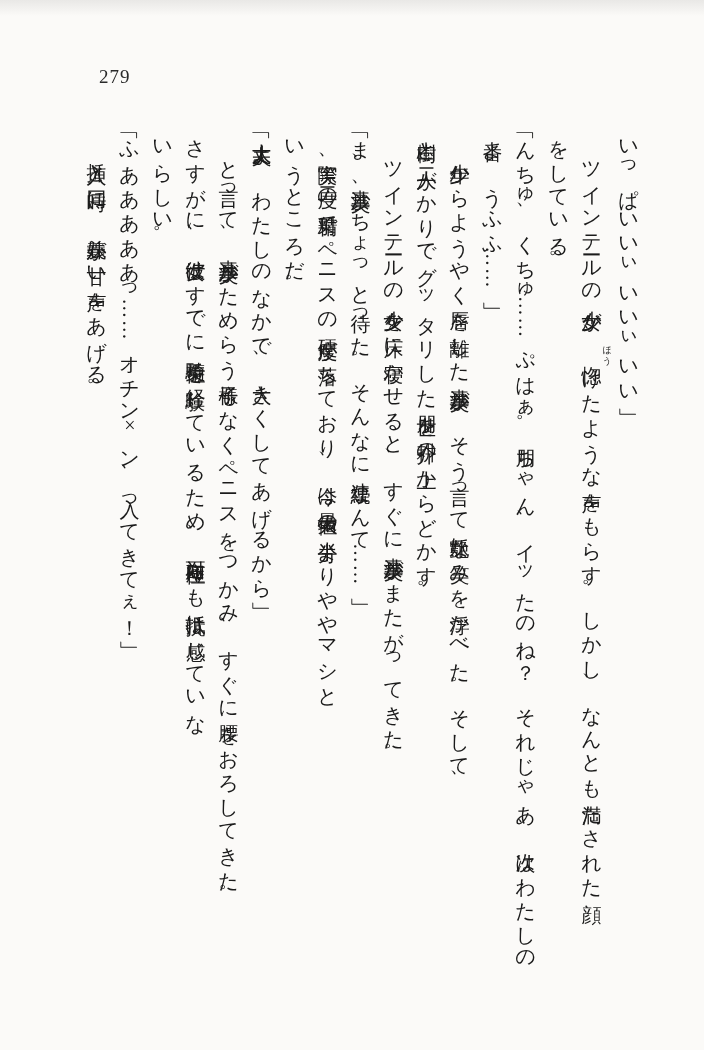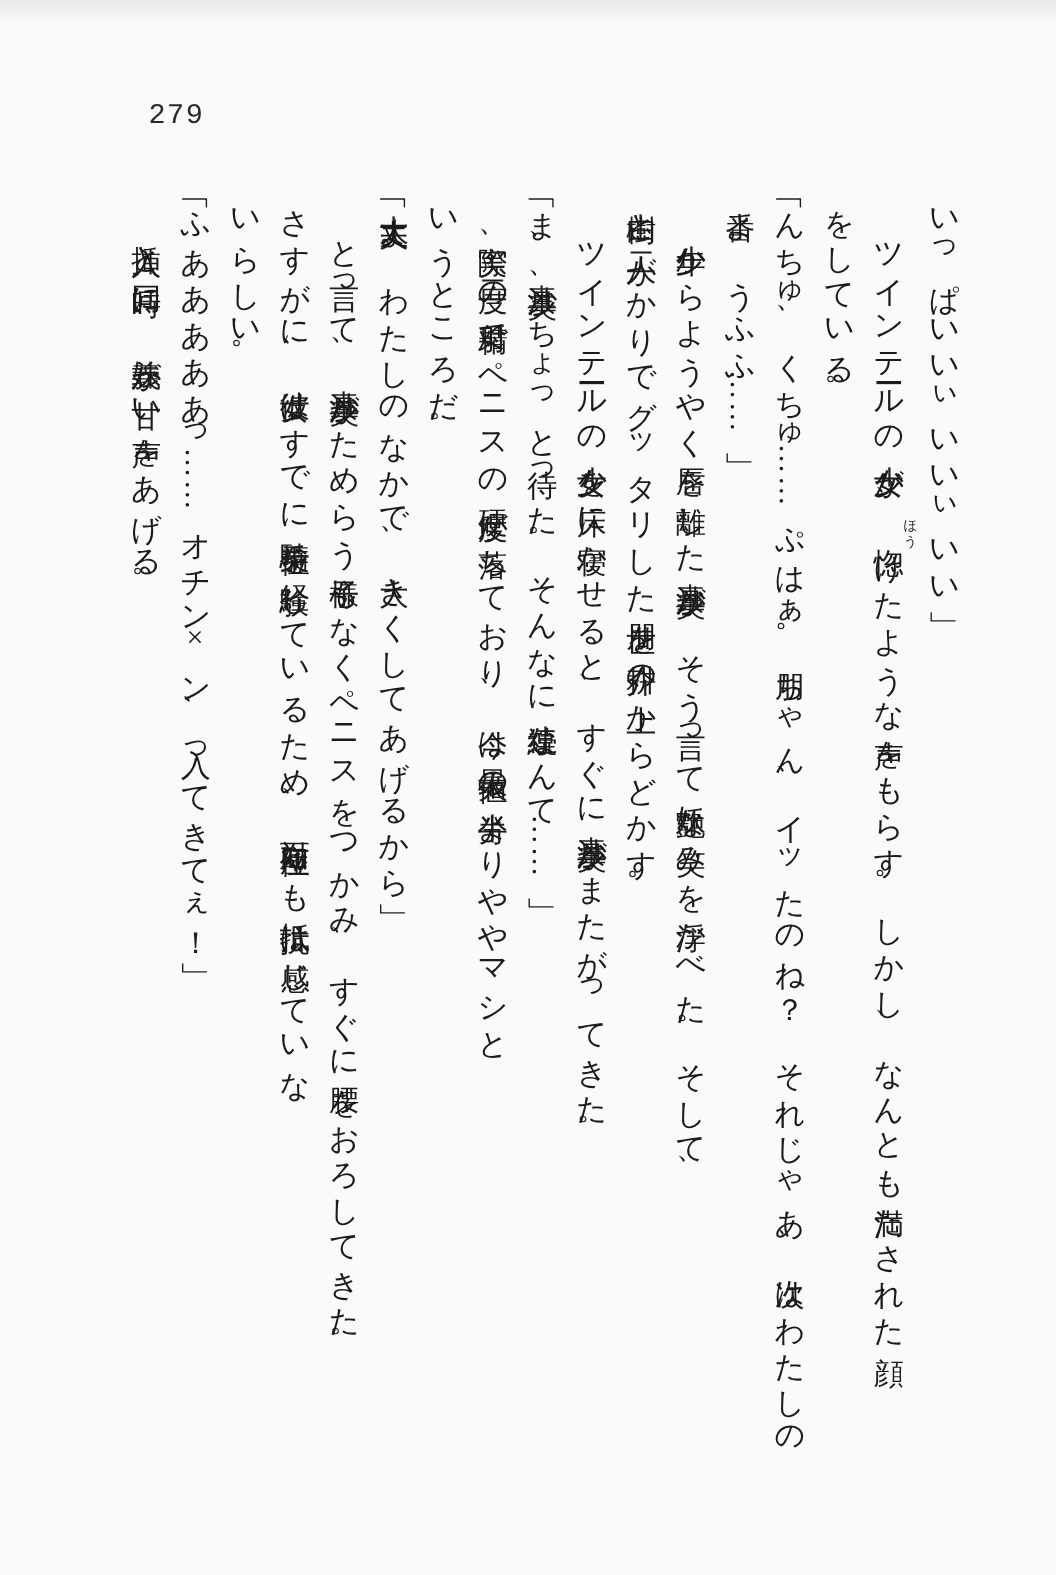--- a/index.html
+++ b/index.html
@@ -19,21 +19,21 @@
     height: 1050px;
     background: linear-gradient(180deg, #e9e8e6 0px, #fbfaf8 16px, #fbfaf8 100%);
   }
   .page-number {
     position: absolute;
     left: 99px;
     top: 66px;
     font-size: 19px;
     letter-spacing: 1px;
     color: #2a2a2a;
-    font-family: Liberation Mono, monospace;
+    font-family: Liberation Serif, serif;
   }
   .text-block {
     position: absolute;
     top: 126px;
     right: 59px;
     height: 856px;
     writing-mode: vertical-rl;
     text-orientation: mixed;
     font-size: 20px;
     letter-spacing: 1.5px;

